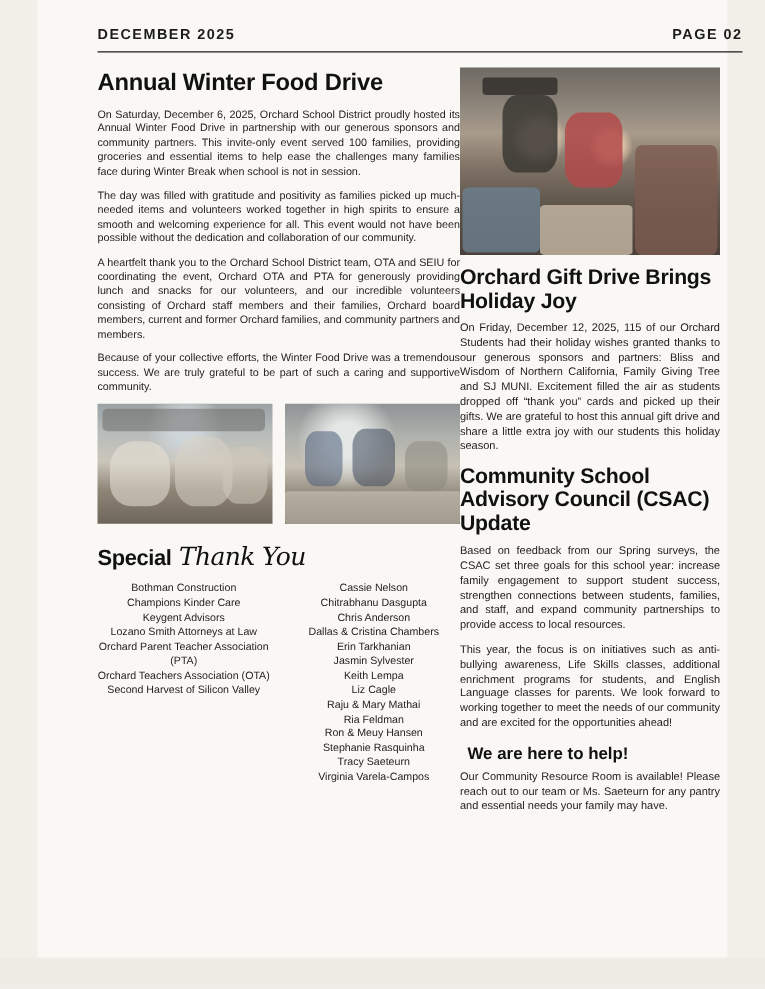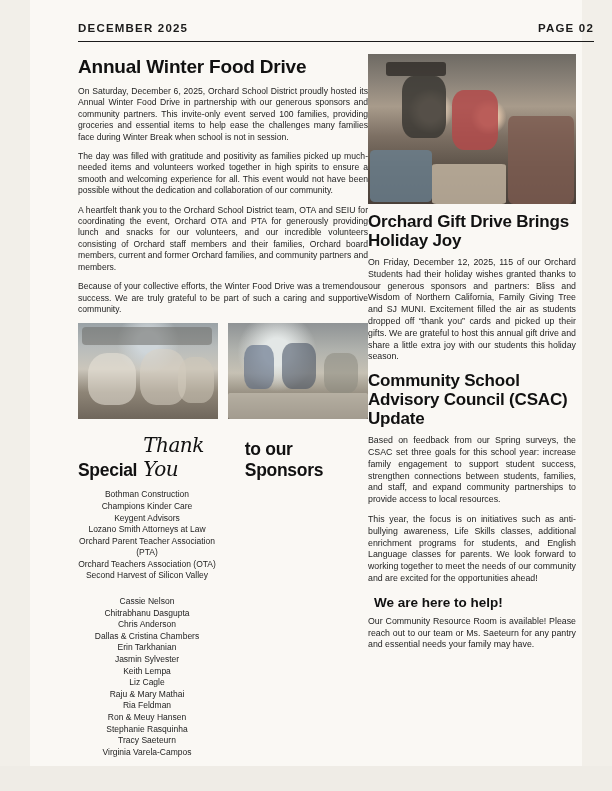--- a/index.html
+++ b/index.html
@@ -139,21 +139,20 @@
   .thanks-rest {
     font-size: 17.5px;
     font-weight: bold;
     color: #111;
     letter-spacing: -0.3px;
   }
   .sponsors {
     display: flex;
     gap: 14px;
     margin-top: 2px;
-    flex-direction: column;
   }
   .sponsor-col {
     width: 138px;
     text-align: center;
     font-size: 8.5px;
     line-height: 11.6px;
     color: #1d1d1d;
   }
 
   
@@ -215,21 +214,20 @@
               <div class="blob" style="left:16px;top:22px;width:30px;height:44px;background:#4e5f7a;border-radius:30%;"></div>
               <div class="blob" style="left:54px;top:20px;width:34px;height:46px;background:#3f4a5c;border-radius:30%;"></div>
               <div class="blob" style="left:96px;top:30px;width:34px;height:40px;background:#8d8a80;border-radius:30%;"></div>
               <div class="blob" style="left:0px;top:70px;width:140px;height:26px;background:#cfcabd;border-radius:2px;"></div>
             </div>
           </div>
 
           <div class="thanks-line">
             <span class="thanks-special">Special</span>
             <span class="thanks-script">Thank You</span>
-            <span class="thanks-rest">to our Sponsors</span>
           </div>
 
           <div class="sponsors">
             <div class="sponsor-col">
               <div>Bothman Construction</div>
               <div>Champions Kinder Care</div>
               <div>Keygent Advisors</div>
               <div>Lozano Smith Attorneys at Law</div>
               <div>Orchard Parent Teacher Association (PTA)</div>
               <div>Orchard Teachers Association (OTA)</div>

